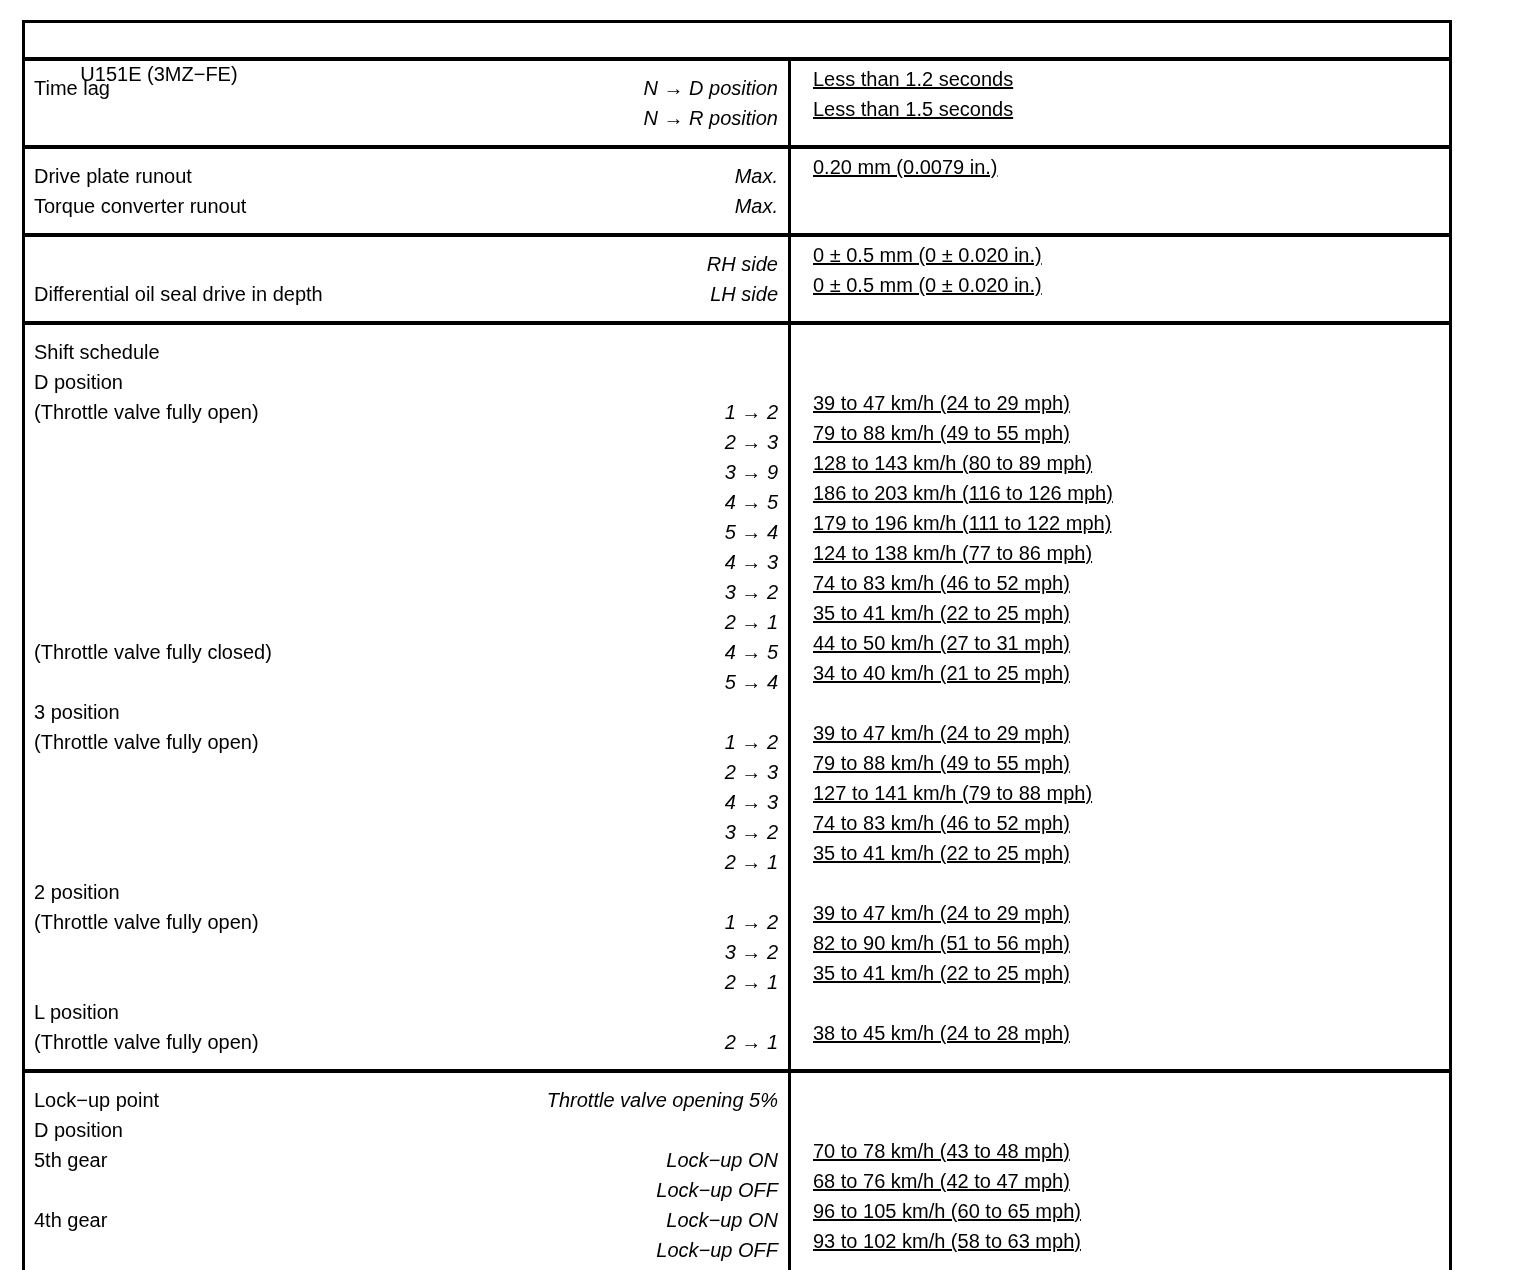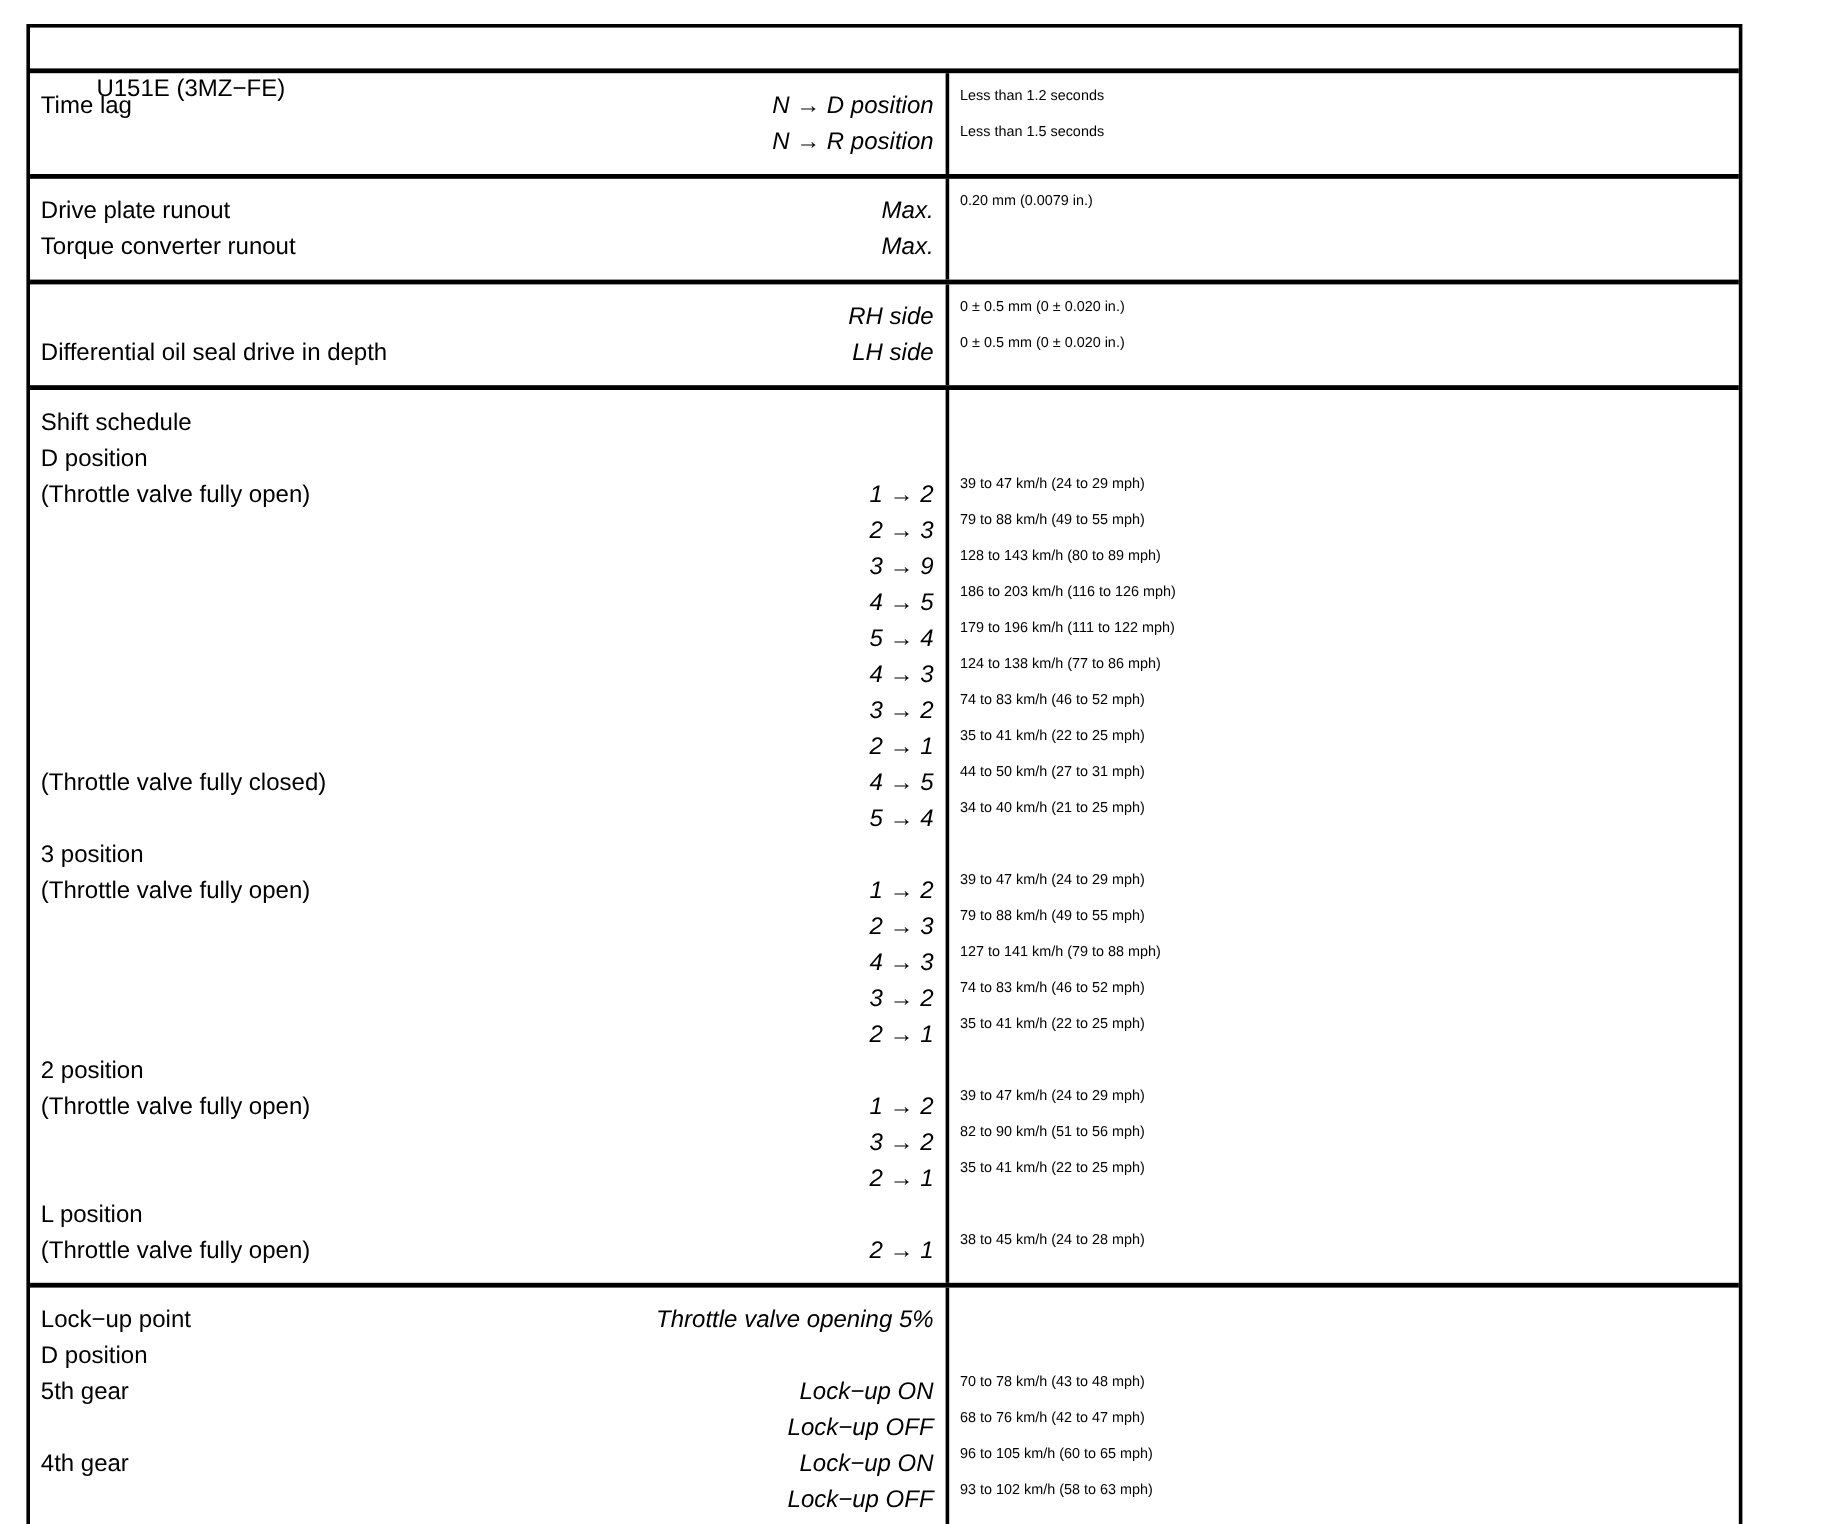--- a/index.html
+++ b/index.html
@@ -62,23 +62,24 @@
     text-align: left;
   }
   .label-mid {
     text-align: left;
     padding-right: 10px;
     font-style: italic;
   }
   .value-line {
     height: 30px;
     line-height: 30px;
-    font-size: 12px;
-    padding-left: 9px;
+    font-size: 20px;
+    padding-left: 22px;
     white-space: pre;
+    text-decoration: underline;
   }
 </style>
 </head>
 <body>
 
 <div class="page">
   <div class="spec-table">
     <div class="table-header">
       <span>U151E (3MZ−FE)</span>
     </div>

